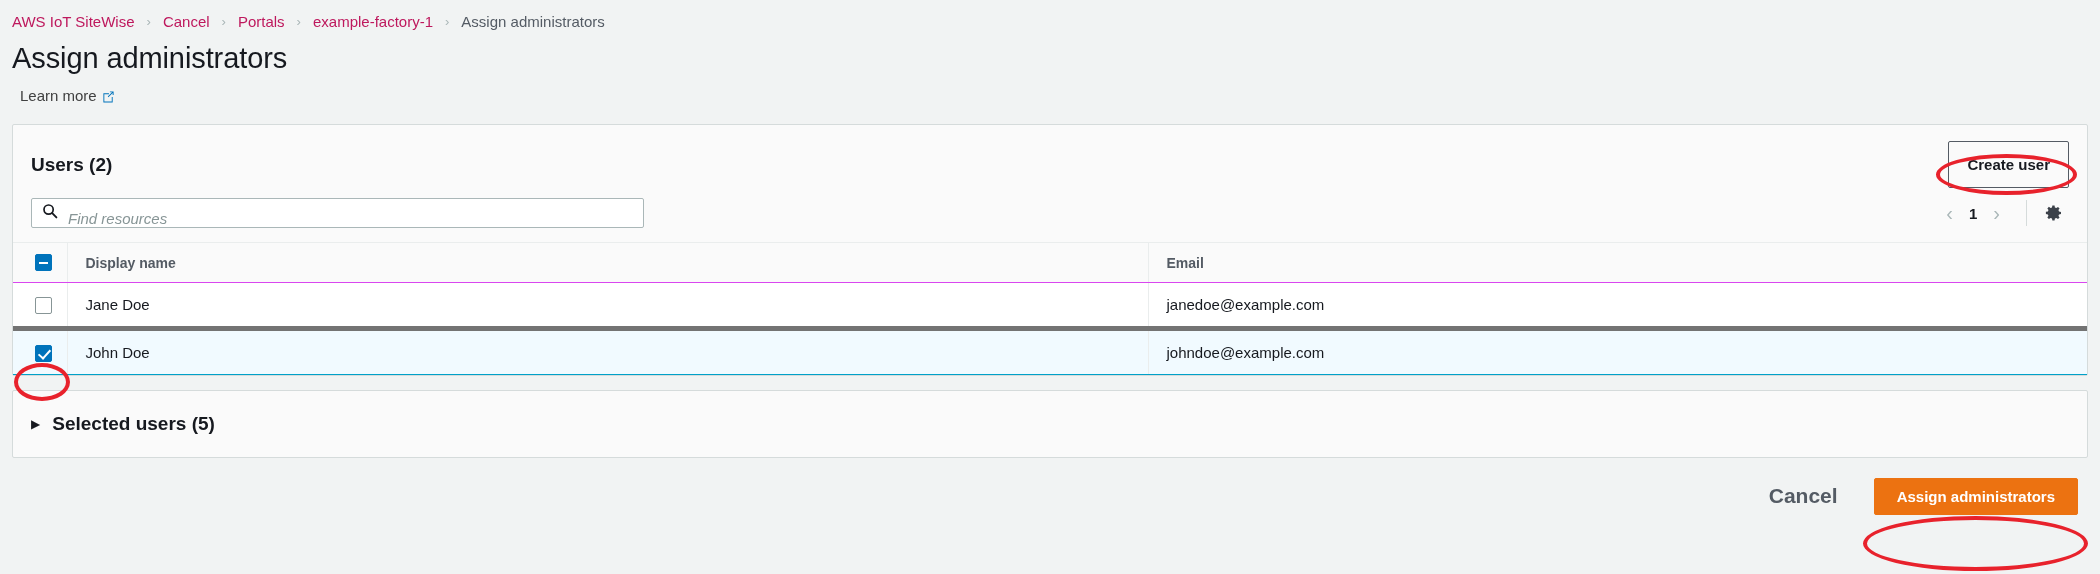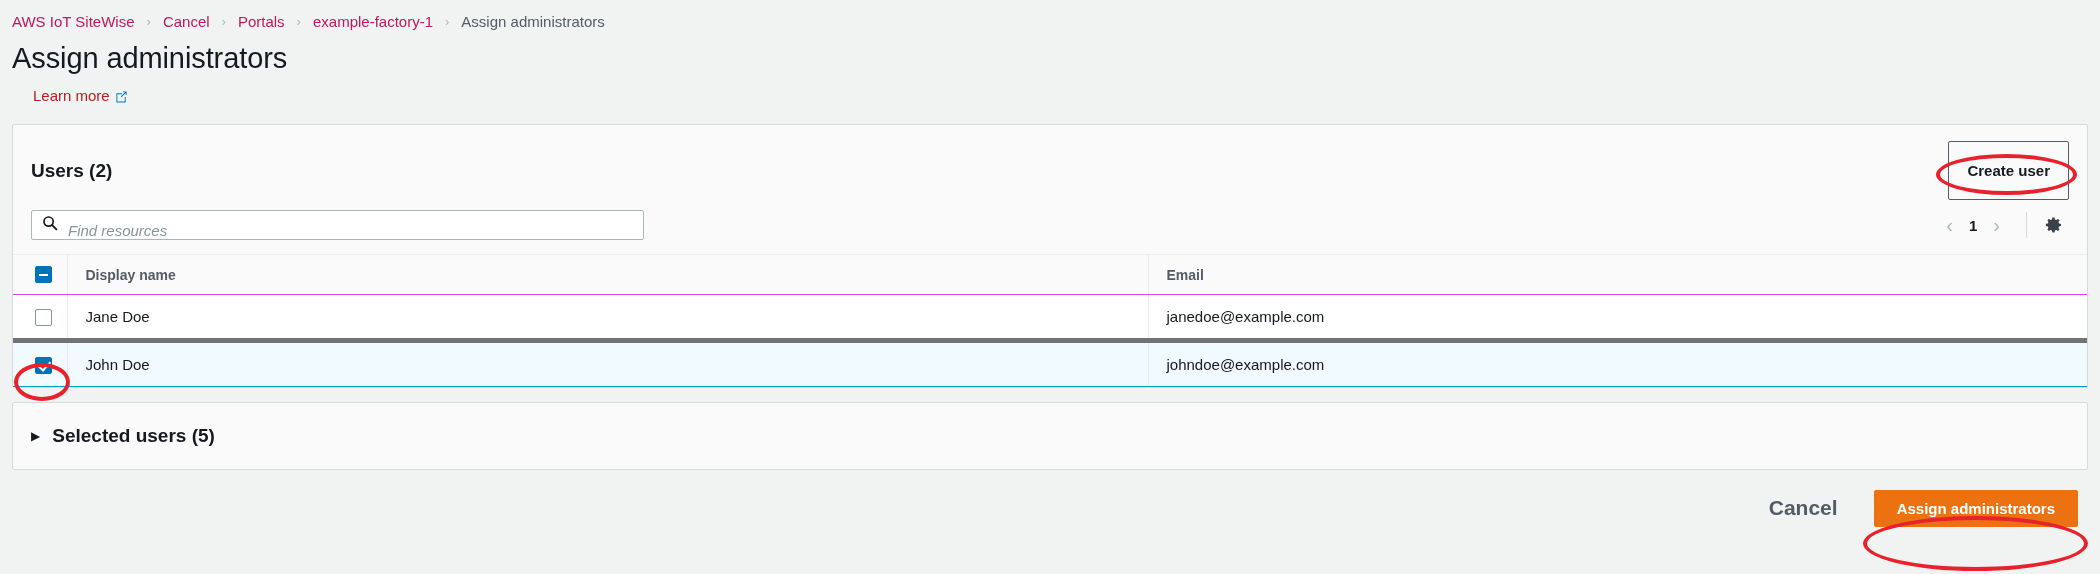--- a/index.html
+++ b/index.html
@@ -48,23 +48,23 @@
     letter-spacing: -0.1px;
   }
   .page-desc {
     margin: 12px 0 0 12px;
     font-size: 15px;
     color: #16191f;
     display: flex;
     align-items: baseline;
   }
   .desc-link {
-    color: #b91c1c;
+    color: #404040;
     text-decoration: none;
-    margin-left: 21px;
+    margin-left: 8px;
     cursor: pointer;
     text-align: right;
   }
   .ext-icon {
     display: inline-block;
     margin-left: 5px;
     position: relative;
     top: 2px;
   }
 
@@ -90,21 +90,21 @@
     font-weight: bold;
     color: #16191f;
   }
   .btn-normal {
     background: #fafafa;
     border: 1px solid #545b64;
     border-radius: 2px;
     color: #16191f;
     font-size: 15px;
     font-weight: bold;
-    padding: 20px 18px;
+    padding: 14px 18px;
     cursor: pointer;
     font-family: "Liberation Sans", sans-serif;
   }
 
   
   .tools-row {
     display: flex;
     align-items: center;
     justify-content: space-between;
     padding: 0 18px 14px 18px;

